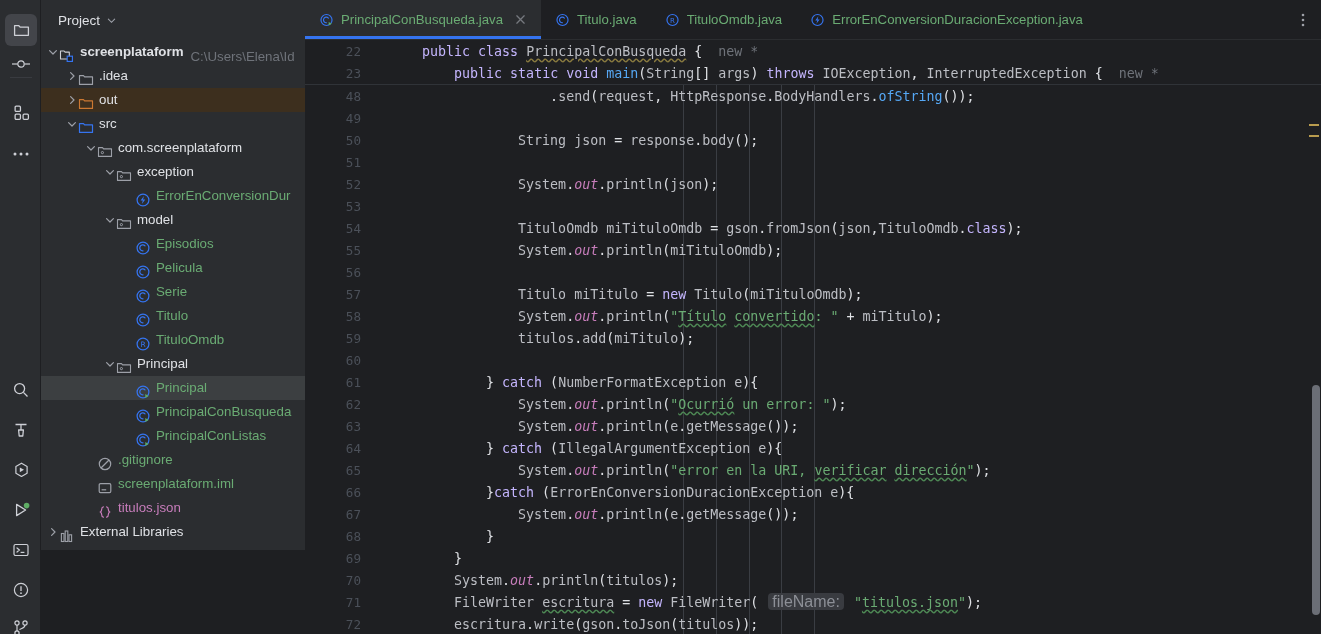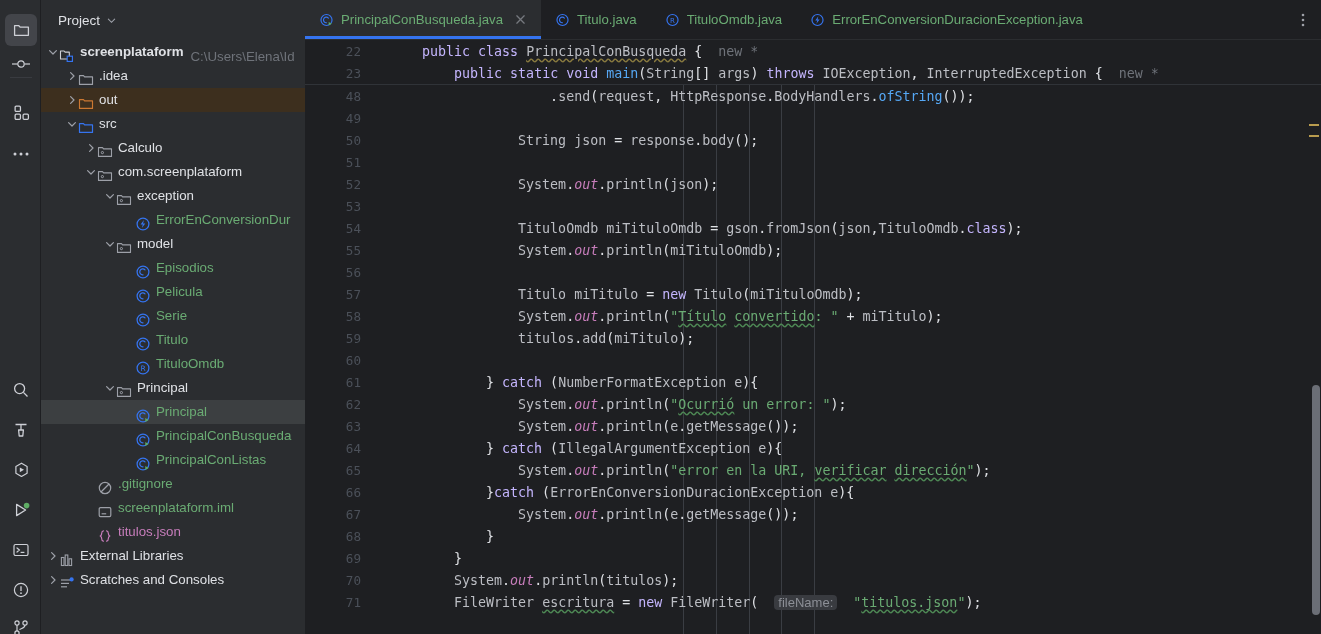--- a/index.html
+++ b/index.html
@@ -20,21 +20,21 @@
   .rail-btn{
     position:absolute; left:5px; width:32px; height:32px;
     display:flex; align-items:center; justify-content:center;
     border-radius:6px; cursor:pointer;
   }
   .rail-btn.active{ background:#43454A; }
   .rail-sep{ position:absolute; left:10px; width:22px; height:1px; background:#393B40; }
 
   
   #project{
-    position:absolute; left:41px; top:0; width:264px; height:634px;
+    position:absolute; left:41px; top:0; width:264px; height:550px;
     background:#2B2D30;
   }
   #project-header{
     height:40px; display:flex; align-items:center; padding-left:17px; gap:7px;
   }
   #project-title{ font-size:13.5px; color:#DFE1E5; }
   .chev-sm{ width:9px; height:9px; }
 
   #tree{ position:absolute; top:40px; left:0; right:0; bottom:0; overflow:hidden; }
   .row{
@@ -118,22 +118,22 @@
     text-decoration: underline wavy #4E8A55;
     text-decoration-skip-ink:none;
     text-underline-offset:2px;
   }
   .warnline{
     text-decoration: underline wavy #8A7B3F;
     text-underline-offset:2px;
   }
   .inlay{
     background:#393B40; color:#8C8F96; border-radius:4px;
-    padding:0 4px; font-size:13px; font-family:"Liberation Sans",sans-serif;
-    margin:0 8px;
+    padding:0 4px; font-size:16px; font-family:"Liberation Sans",sans-serif;
+    margin:0 2px;
   }
 
   
   #inspect{
     position:absolute; right:30px; top:43px; height:20px;
     display:flex; align-items:center; gap:4px; font-size:12.4px; color:#9DA0A8;
     font-family:"Liberation Sans",sans-serif;
   }
   #inspect .cnt{ margin-right:4px; }
 
@@ -283,35 +283,20 @@
             <svg width="10" height="10" viewBox="0 0 10 10">
               <path d="M1.6 3.6L5 7l3.4-3.4" stroke="#9DA0A8" stroke-width="1.2" fill="none" stroke-linecap="round" stroke-linejoin="round"></path>
             </svg>
           </span>
           <span class="ico">
             <svg width="16" height="16" viewBox="0 0 16 16">
               <path d="M1.5 3.6h4l1.1 1.3h7.9v7.5h-13z" stroke="#3574F0" stroke-width="1.2" fill="none" stroke-linejoin="round"></path>
             </svg>
           </span>
           <span class="lbl plain" style="">src</span>
-        </div>
-        <div class="row">
-          <span style="display:inline-block;width:44px;flex:0 0 44px"></span>
-          <span class="arrow">
-            <svg width="10" height="10" viewBox="0 0 10 10">
-              <path d="M3.6 1.6L7 5l-3.4 3.4" stroke="#9DA0A8" stroke-width="1.2" fill="none" stroke-linecap="round" stroke-linejoin="round"></path>
-            </svg>
-          </span>
-          <span class="ico">
-            <svg width="16" height="16" viewBox="0 0 16 16">
-              <path d="M1.5 3.6h4l1.1 1.3h7.9v7.5h-13z" stroke="#9DA0A8" stroke-width="1.1" fill="none" stroke-linejoin="round"></path>
-              <circle cx="5.4" cy="8.6" r="1.1" stroke="#9DA0A8" stroke-width="1" fill="none"></circle>
-            </svg>
-          </span>
-          <span class="lbl plain" style="">Calculo</span>
         </div>
         <div class="row">
           <span style="display:inline-block;width:44px;flex:0 0 44px"></span>
           <span class="arrow">
             <svg width="10" height="10" viewBox="0 0 10 10">
               <path d="M1.6 3.6L5 7l3.4-3.4" stroke="#9DA0A8" stroke-width="1.2" fill="none" stroke-linecap="round" stroke-linejoin="round"></path>
             </svg>
           </span>
           <span class="ico">
             <svg width="16" height="16" viewBox="0 0 16 16">
@@ -639,20 +624,21 @@
           <div class="codeline"><span class="lineno">62</span><span class="codetext">                <span class="txt">System</span>.<span class="stat">out</span>.<span class="txt">println</span>(<span class="str">"<span class="typo">Ocurrió</span> un error: "</span>);</span></div>
           <div class="codeline"><span class="lineno">63</span><span class="codetext">                <span class="txt">System</span>.<span class="stat">out</span>.<span class="txt">println</span>(<span class="txt">e</span>.<span class="txt">getMessage</span>());</span></div>
           <div class="codeline"><span class="lineno">64</span><span class="codetext">            } <span class="kw">catch</span> (<span class="txt">IllegalArgumentException</span> <span class="txt">e</span>){</span></div>
           <div class="codeline"><span class="lineno">65</span><span class="codetext">                <span class="txt">System</span>.<span class="stat">out</span>.<span class="txt">println</span>(<span class="str">"error en la URI, <span class="typo">verificar</span> <span class="typo">dirección</span>"</span>);</span></div>
           <div class="codeline"><span class="lineno">66</span><span class="codetext">            }<span class="kw">catch</span> (<span class="txt">ErrorEnConversionDuracionException</span> <span class="txt">e</span>){</span></div>
           <div class="codeline"><span class="lineno">67</span><span class="codetext">                <span class="txt">System</span>.<span class="stat">out</span>.<span class="txt">println</span>(<span class="txt">e</span>.<span class="txt">getMessage</span>());</span></div>
           <div class="codeline"><span class="lineno">68</span><span class="codetext">            }</span></div>
           <div class="codeline"><span class="lineno">69</span><span class="codetext">        }</span></div>
           <div class="codeline"><span class="lineno">70</span><span class="codetext">        <span class="txt">System</span>.<span class="stat">out</span>.<span class="txt">println</span>(<span class="txt">titulos</span>);</span></div>
           <div class="codeline"><span class="lineno">71</span><span class="codetext">        <span class="txt">FileWriter</span> <span class="txt"><span class="typo">escritura</span></span> = <span class="kw">new</span> <span class="txt">FileWriter</span>( <span class="inlay">fileName:</span> <span class="str">"<span class="typo">titulos.json</span>"</span>);</span></div>
+          <div class="codeline"><span class="lineno">72</span><span class="codetext">        <span class="txt">escritura</span>.<span class="txt">write</span>(<span class="txt">gson</span>.<span class="txt">toJson</span>(<span class="txt">titulos</span>));</span></div>
         </div>
     </div>
 
     <div id="markers">
       <div class="marker" style="top:39px"></div>
       <div class="marker" style="top:50px"></div>
       <div id="vscroll-thumb" style="top:300px; height:230px"></div>
     </div>
   </div>
 </div>

